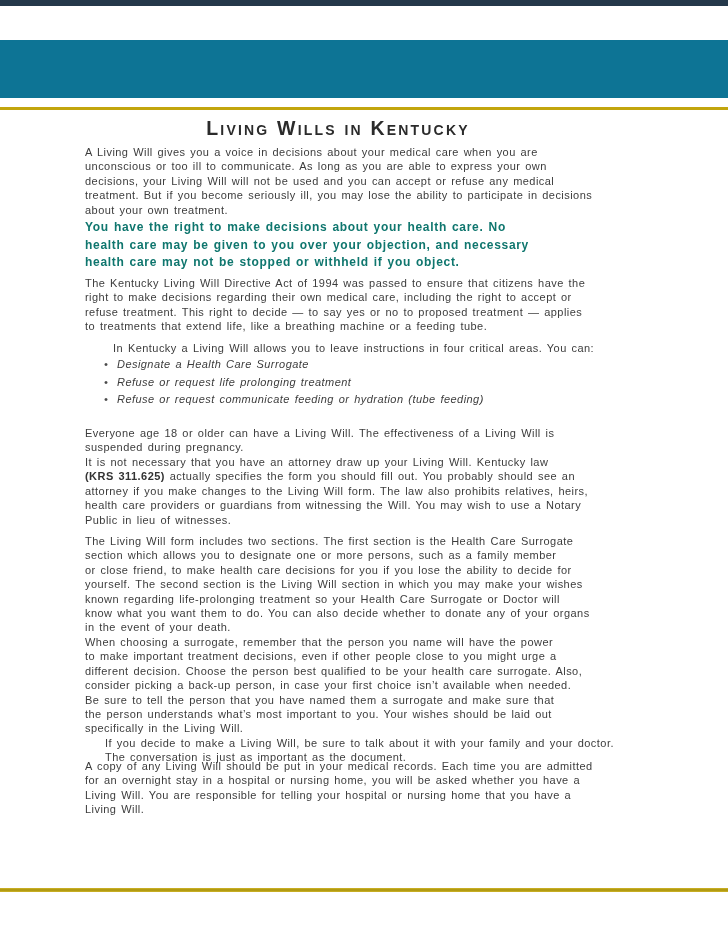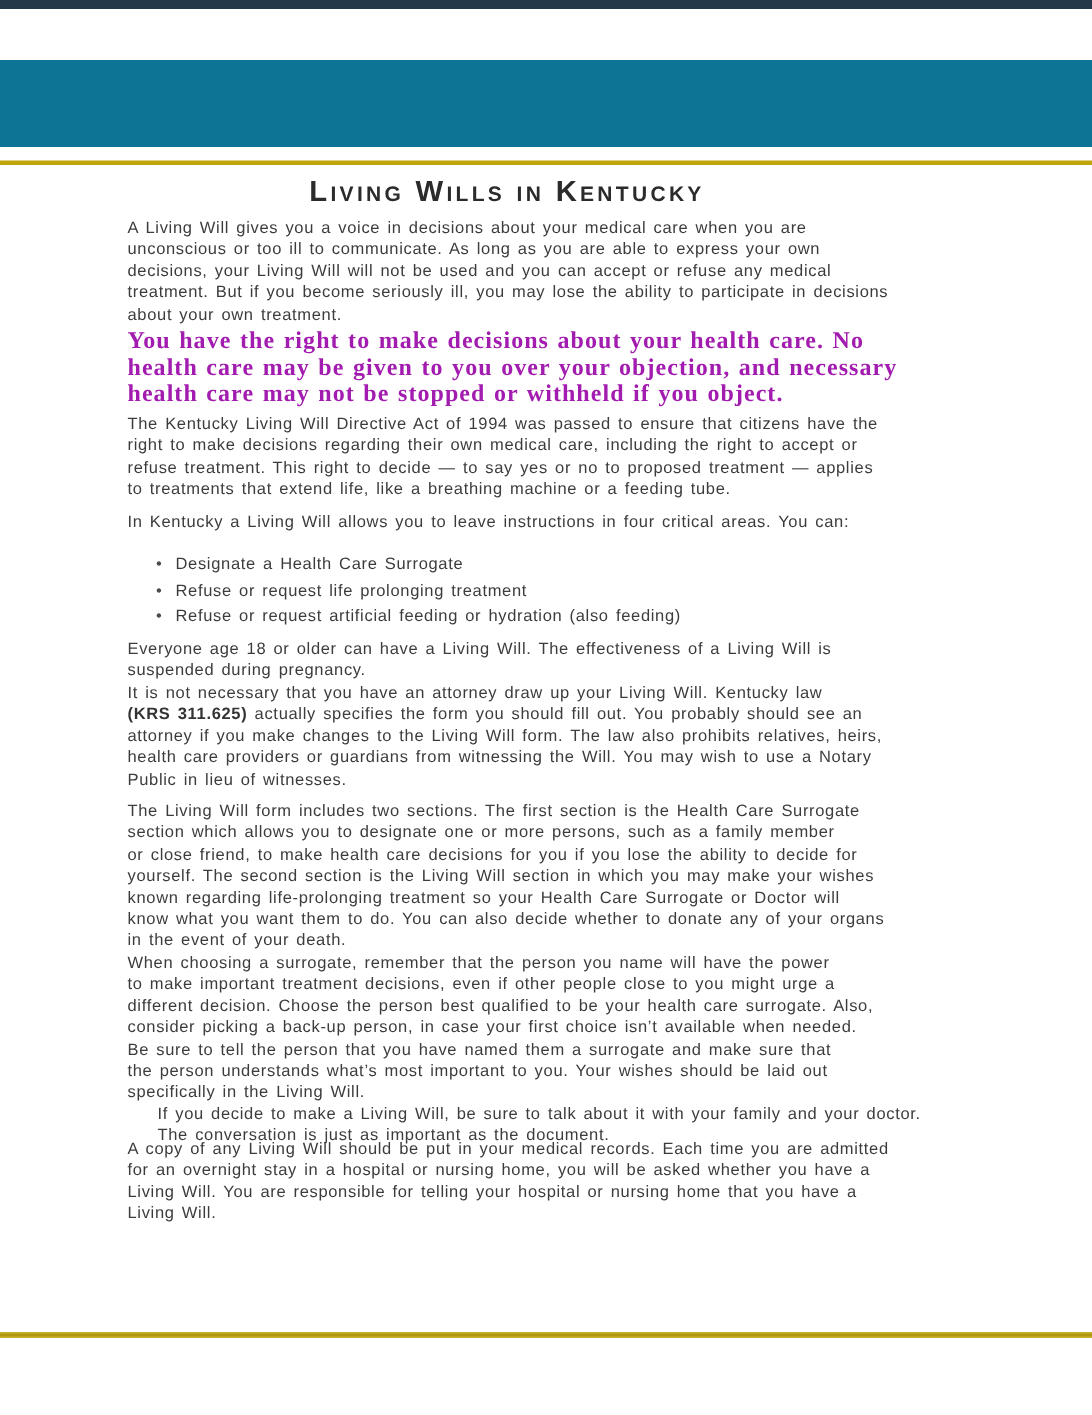--- a/index.html
+++ b/index.html
@@ -43,39 +43,39 @@
     line-height: 14.4px;
     letter-spacing: 0.45px;
     word-spacing: 1.3px;
     color: #3c3c3c;
     white-space: pre;
   }
   .para b { color: #333333; }
   .callout {
     position: absolute; left: 85px;
     width: 610px;
-    font-size: 16px;
+    font-size: 12px;
     font-weight: bold;
     line-height: 17.5px;
     letter-spacing: 0.7px;
     word-spacing: 1px;
-    color: #a21caf;
+    color: #0f766e;
     white-space: pre;
-    font-family: Liberation Serif, serif;
   }
   .p1 { top: 145px; }
   .hd { top: 219px; }
   .p2 { top: 276px; }
-  .p3 { top: 341px; }
+  .p3 { top: 341px; margin-left: 28px; }
   .bullets {
-    position: absolute; left: 104px; top: 369px;
+    position: absolute; left: 104px; top: 357px;
     margin: 0; padding: 0; list-style: none;
     font-size: 11px; line-height: 14.4px;
     letter-spacing: 0.45px; word-spacing: 1.3px;
     color: #3c3c3c;
+    font-style: italic;
   }
   .bullets li { margin: 0 0 3.1px 0; padding-left: 13px; position: relative; }
   .bullets li::before {
     content: "\2022";
     position: absolute; left: 0; top: 0;
     color: #4a4a4a;
   }
   .p4 { top: 426px; }
   .p5 { top: 455px; }
   .p6 { top: 534px; }
@@ -107,21 +107,21 @@
   <div class="para p2">The Kentucky Living Will Directive Act of 1994 was passed to ensure that citizens have the
 right to make decisions regarding their own medical care, including the right to accept or
 refuse treatment. This right to decide — to say yes or no to proposed treatment — applies
 to treatments that extend life, like a breathing machine or a feeding tube.</div>
 
   <div class="para p3">In Kentucky a Living Will allows you to leave instructions in four critical areas. You can:</div>
 
   <ul class="bullets">
     <li><span>Designate a Health Care Surrogate</span></li>
     <li><span>Refuse or request life prolonging treatment</span></li>
-    <li><span>Refuse or request artificial feeding or hydration (also feeding)</span></li>
+    <li><span>Refuse or request communicate feeding or hydration (tube feeding)</span></li>
   </ul>
 
   <div class="para p4">Everyone age 18 or older can have a Living Will. The effectiveness of a Living Will is
 suspended during pregnancy.</div>
 
   <div class="para p5"><span>It is not necessary that you have an attorney draw up your Living Will. Kentucky law
 </span><b>(KRS 311.625)</b><span> actually specifies the form you should fill out. You probably should see an
 attorney if you make changes to the Living Will form. The law also prohibits relatives, heirs,
 health care providers or guardians from witnessing the Will. You may wish to use a Notary
 Public in lieu of witnesses.</span></div>

